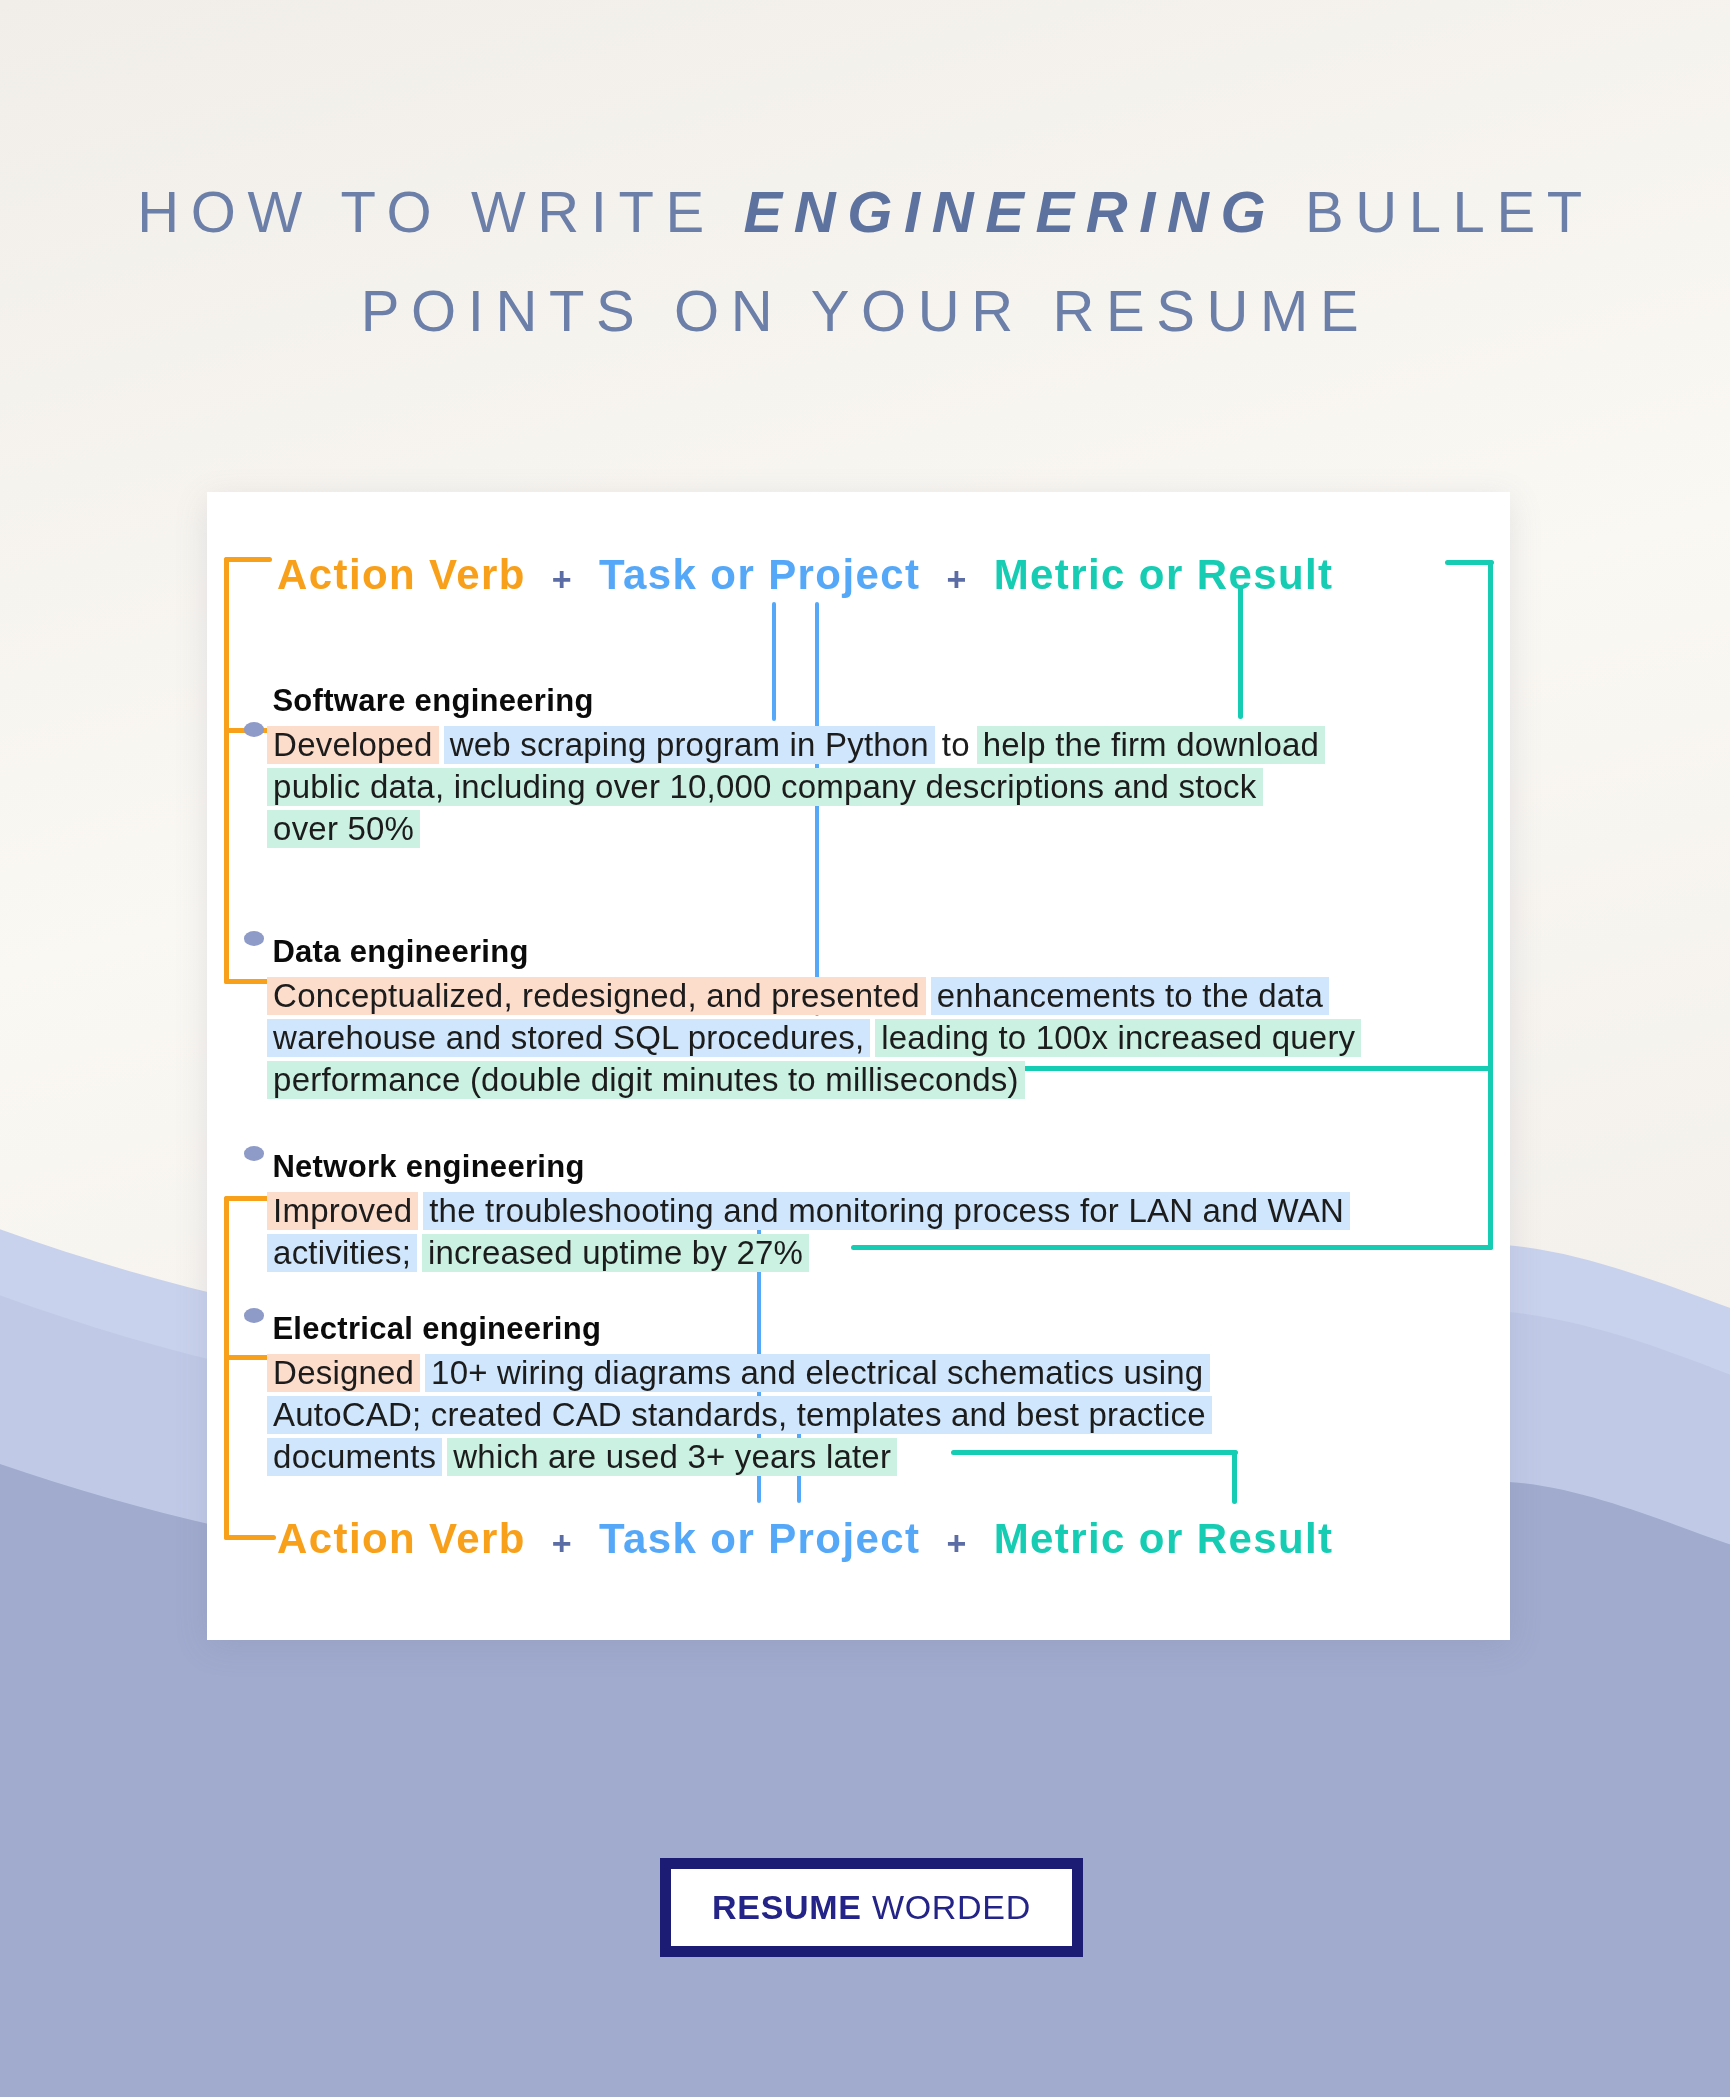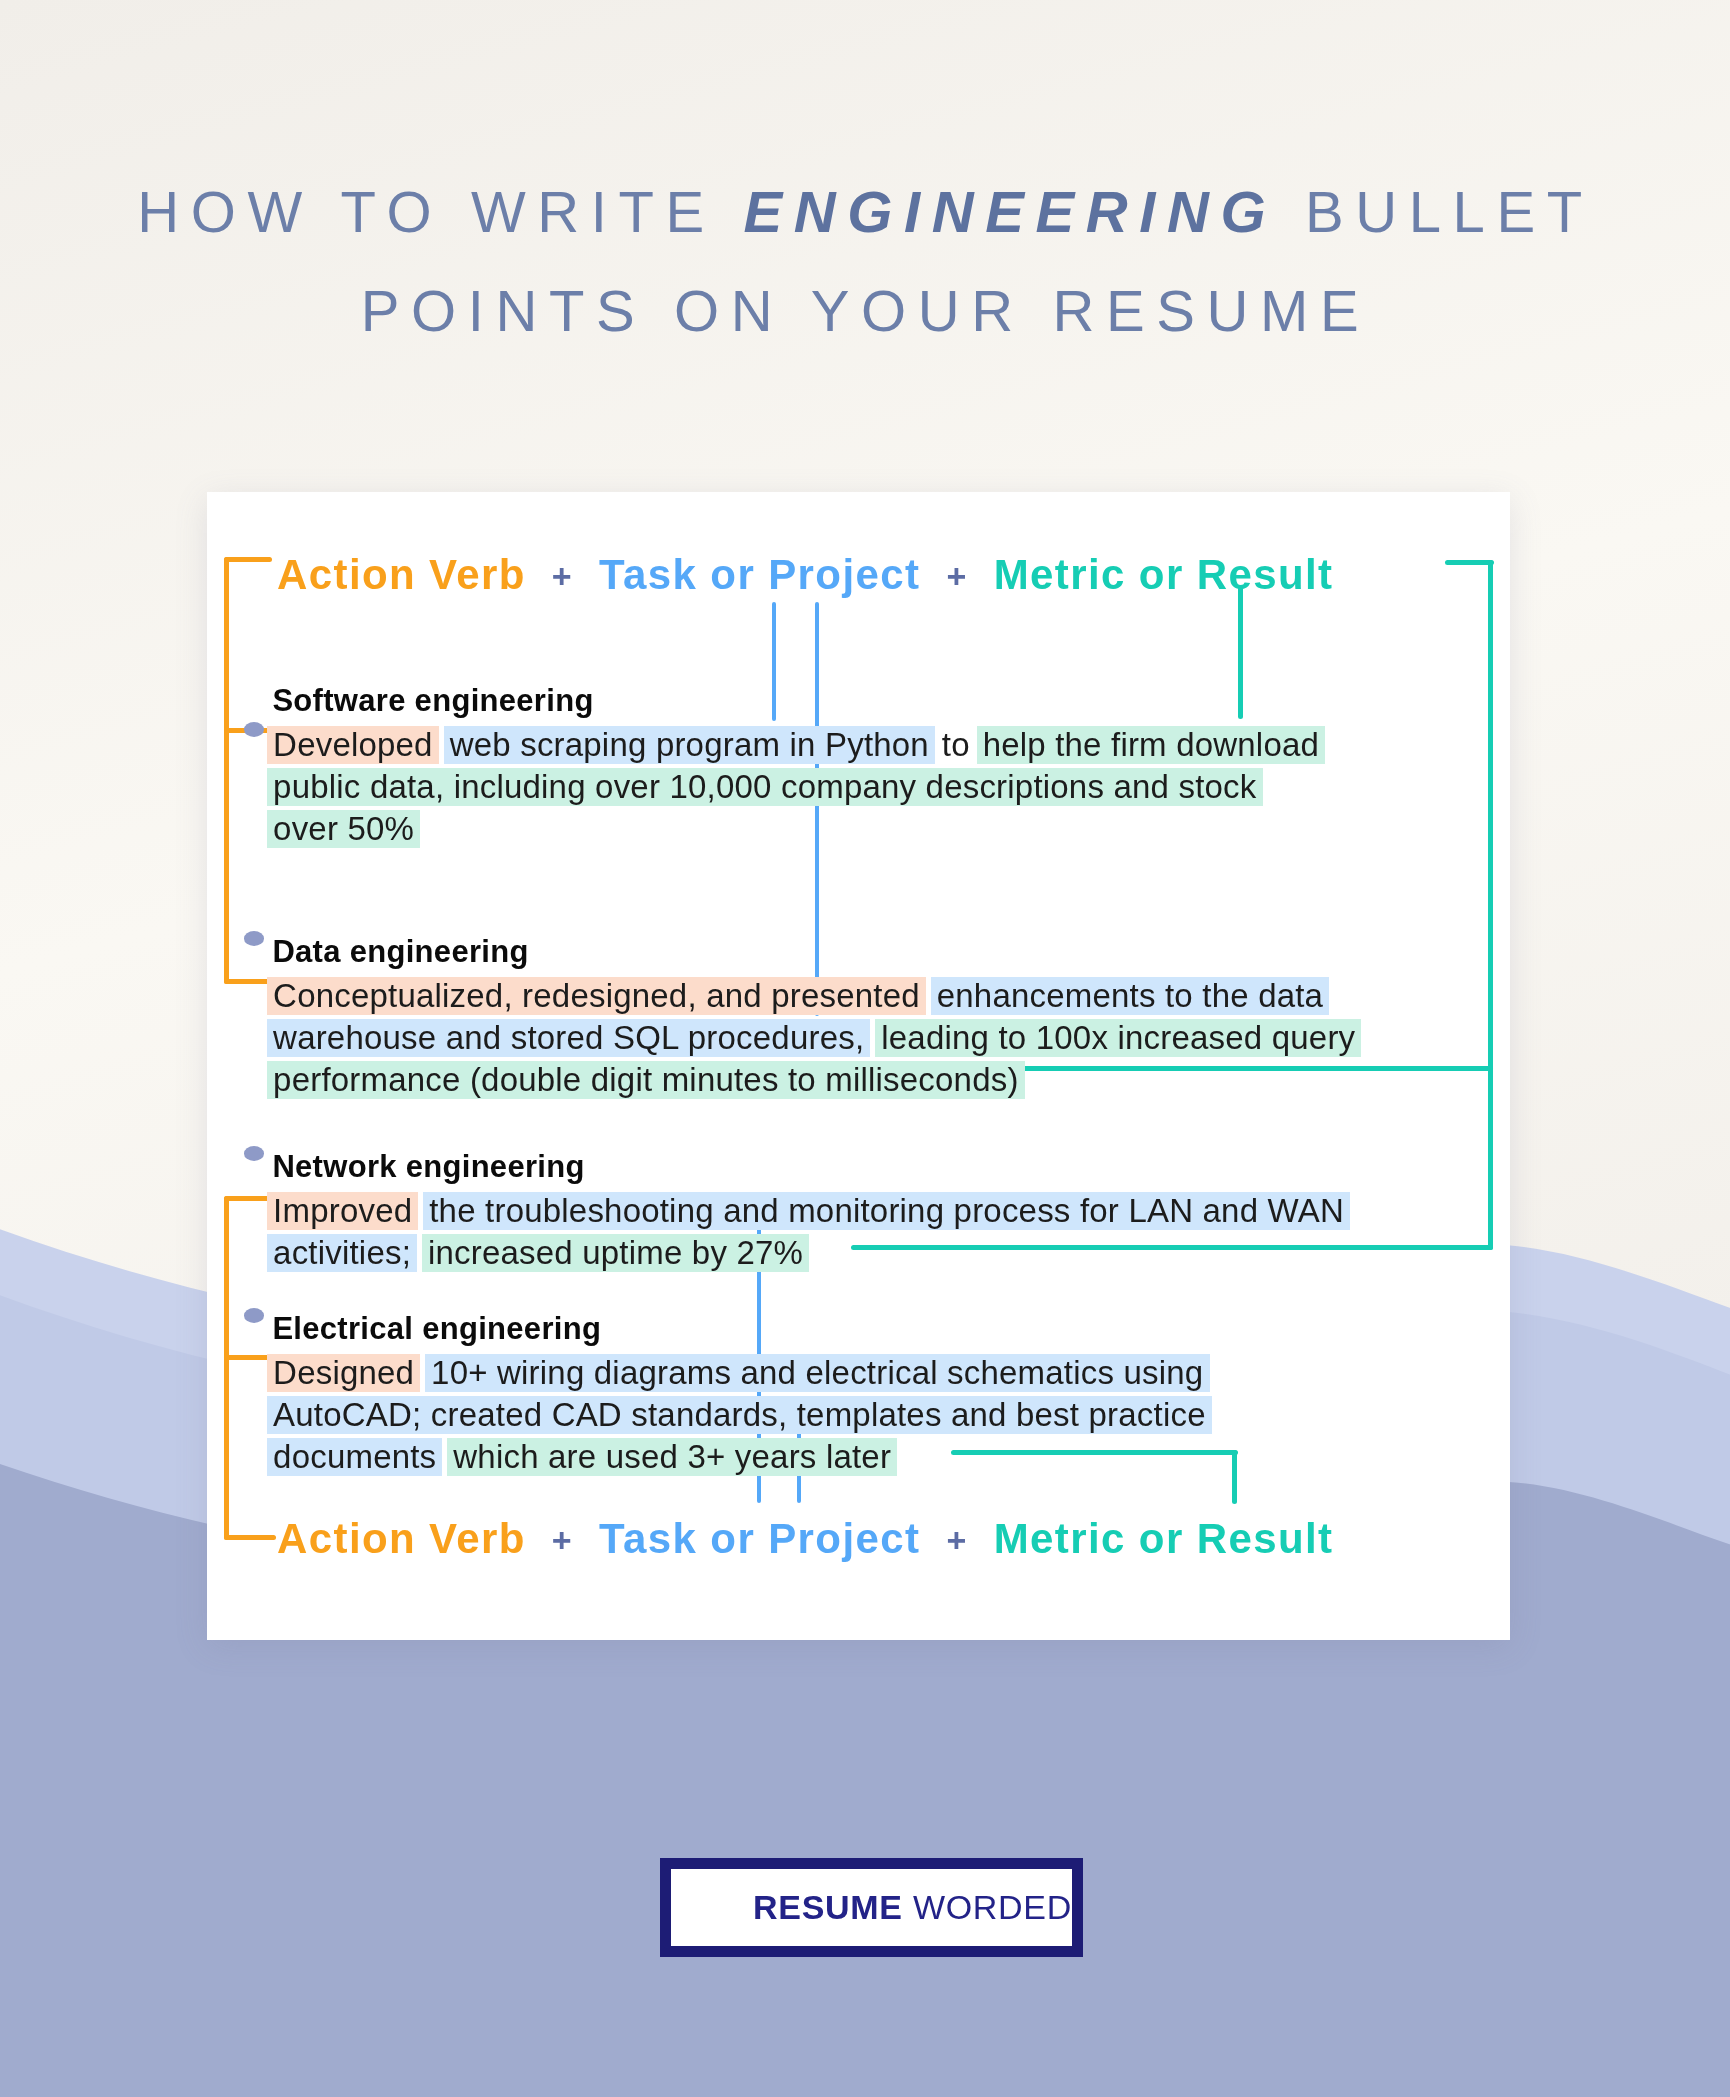--- a/index.html
+++ b/index.html
@@ -35,21 +35,21 @@
     color:var(--title);font-size:58px;font-weight:400;letter-spacing:11.6px;line-height:99px;
   }
   .title b{font-weight:700;color:var(--title-bold);font-style:italic;}
   
   .card{
     position:absolute;left:207px;top:492px;width:1303px;height:1148px;
     background:#FFFFFF;box-shadow:0 6.8px 31px rgba(110,115,140,0.16);
   }
   
   .formula{
-    position:absolute;display:flex;align-items:center;gap:26px;
+    position:absolute;display:flex;align-items:flex-end;gap:26px;
     font-size:42px;font-weight:700;letter-spacing:1.4px;white-space:nowrap;
   }
   .formula .f-action{color:var(--orange);}
   .formula .f-task{color:var(--blue);}
   .formula .f-metric{color:var(--teal);}
   .formula .f-plus{color:var(--plus);font-size:34px;font-weight:700;padding-top:2.7px;}
   .formula.top{left:277px;top:551px;}
   .formula.bottom{left:277px;top:1515px;}
   
   .cl{position:absolute;border-radius:2.7px;}
@@ -71,21 +71,21 @@
   .run{display:inline-block;line-height:38px;padding:0 6.1px;vertical-align:middle;letter-spacing:0.2px;}
   .run + .run{margin-left:4.8px;}
   .run-verb{background:var(--hl-verb);}
   .run-task{background:var(--hl-task);}
   .run-metric{background:var(--hl-metric);}
   .run-none{background:none;padding:0 2px;}
   
   .logo-box{
     position:absolute;left:660px;top:1858px;width:423px;height:99px;
     background:#FFFFFF;border:11px solid var(--navy);
-    display:flex;align-items:center;justify-content:flex-end;gap:10.2px;
+    display:flex;align-items:center;justify-content:center;gap:10.2px;
   }
   .logo-box .lg{font-size:34px;color:var(--logo-text);letter-spacing:0.7px;}
   .logo-box .lg-bold{font-weight:800;}
   .logo-box .lg-reg{font-weight:400;}
 </style>
 </head>
 <body>
 
 <div id="canvas">
 

